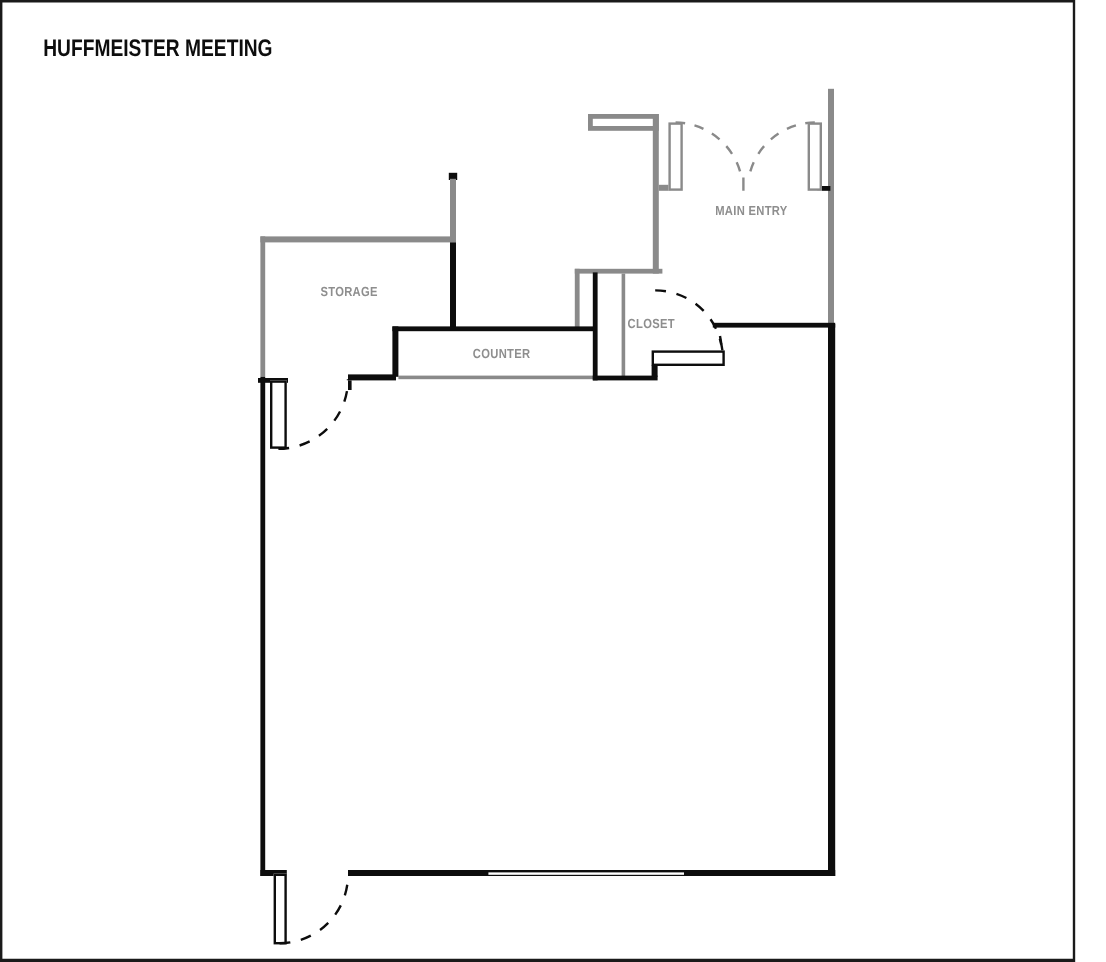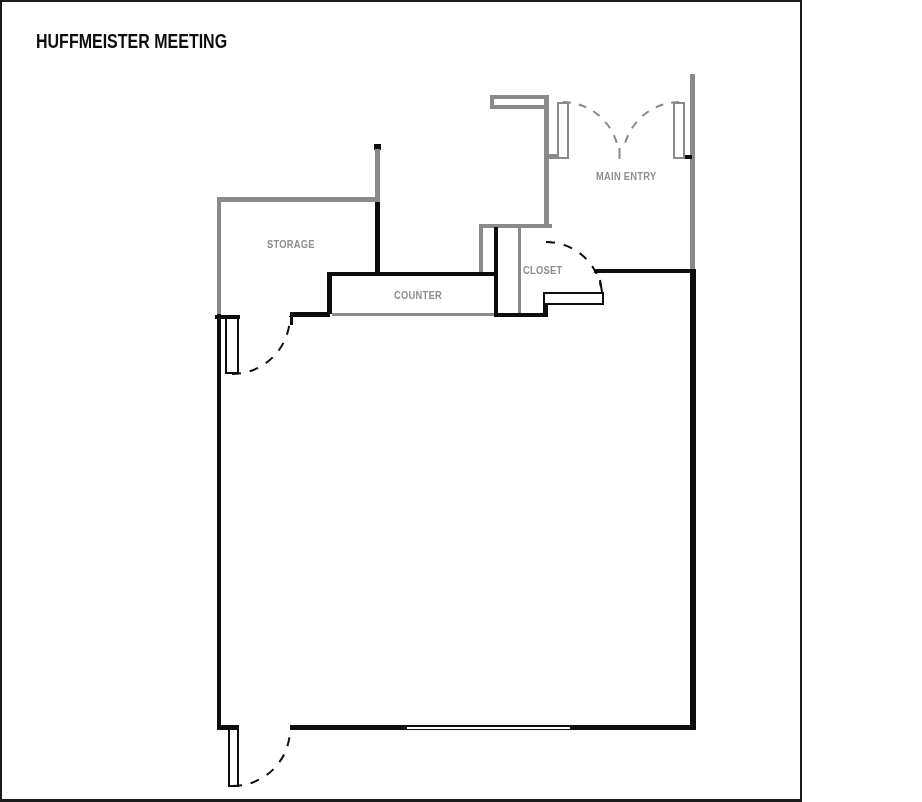--- a/index.html
+++ b/index.html
@@ -4,21 +4,21 @@
 <style>
   :root{
     --background:#ffffff;
     --wall-black:#0d0d0d;
     --wall-gray:#8a8a8a;
     --label-gray:#8e8e8e;
   }
   html,body{margin:0;padding:0;background:#fff;}
   #canvas{
     position:relative;
-    width:802px;height:802px;
+    width:896px;height:802px;
     box-sizing:border-box;
     background:var(--background);
     border:2px solid #1a1a1a;
     border-bottom-width:3px;
     overflow:hidden;
     font-family:"Liberation Sans",sans-serif;
     text-align:center;
   }
   .wall{position:absolute;}
   .black{background:var(--wall-black);}

